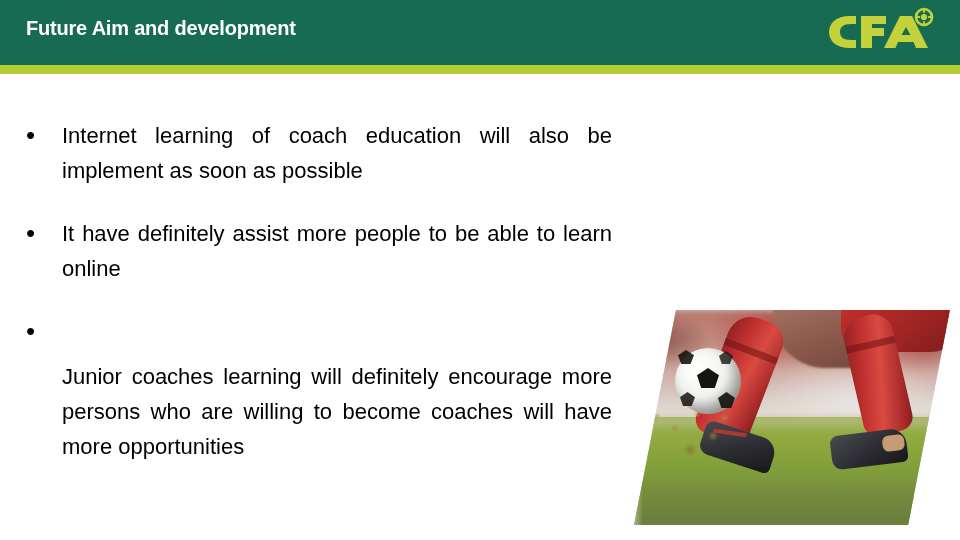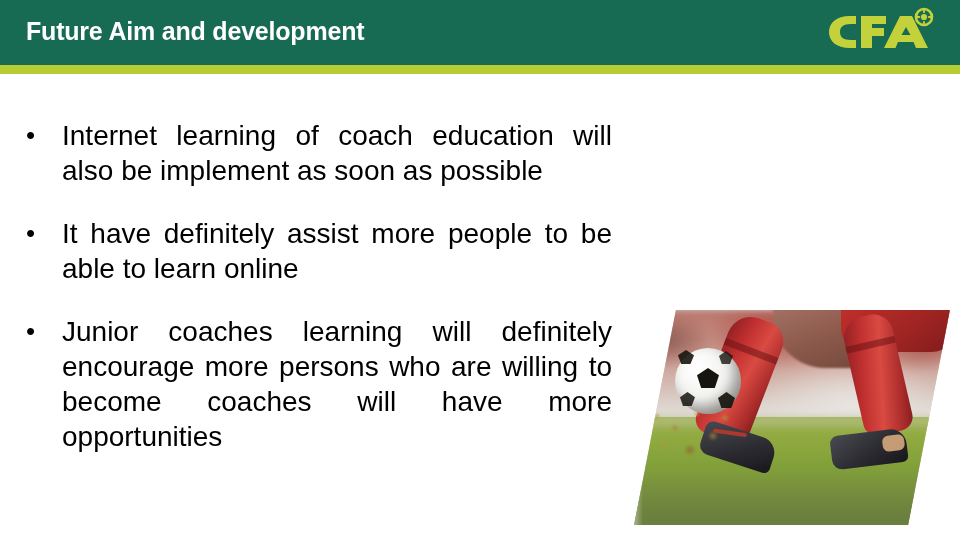--- a/index.html
+++ b/index.html
@@ -32,21 +32,21 @@
     left: 0;
     top: 65px;
     width: 960px;
     height: 9px;
     background: #B6CC33;
   }
   .slide-title {
     position: absolute;
     left: 26px;
     top: 17px;
-    font-size: 25px;
+    font-size: 20px;
     font-weight: bold;
     color: #FFFFFF;
     letter-spacing: -0.2px;
     white-space: nowrap;
   }
 
   
   .logo {
     position: absolute;
     right: 18px;
@@ -74,27 +74,27 @@
     width: 42px;
     color: #000000;
     font-size: 26px;
     line-height: 35px;
     text-align: left;
     padding-left: 6px;
     box-sizing: border-box;
   }
   .bullet-text {
     flex: 1 1 auto;
-    font-size: 28px;
+    font-size: 22px;
     line-height: 35px;
     color: #000000;
     text-align: justify;
     text-justify: inter-word;
   }
-  .bullet-text.last-left { text-align: justify; }
+  .bullet-text.last-left { text-align: justify; margin-top: 45px; }
 
   
   .photo-wrap {
     position: absolute;
     left: 655px;
     top: 310px;
     width: 274px;
     height: 215px;
     transform: skewX(-11deg);
     overflow: hidden;

